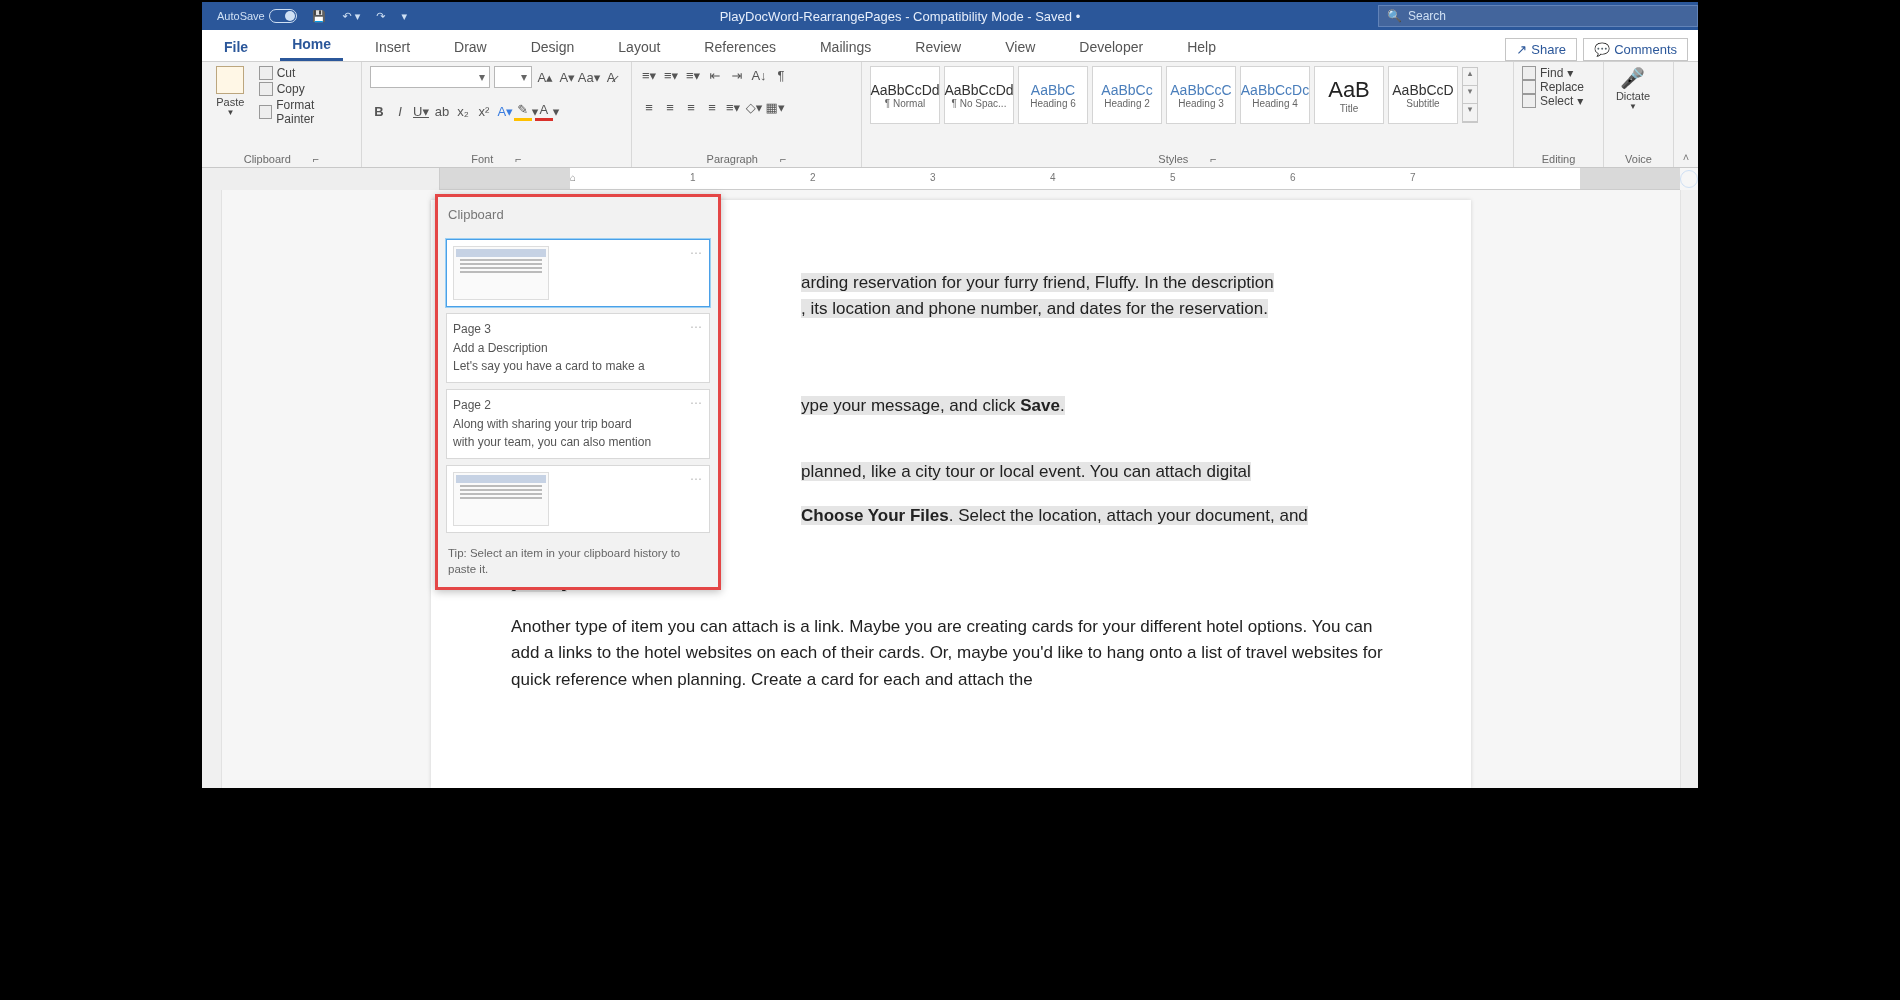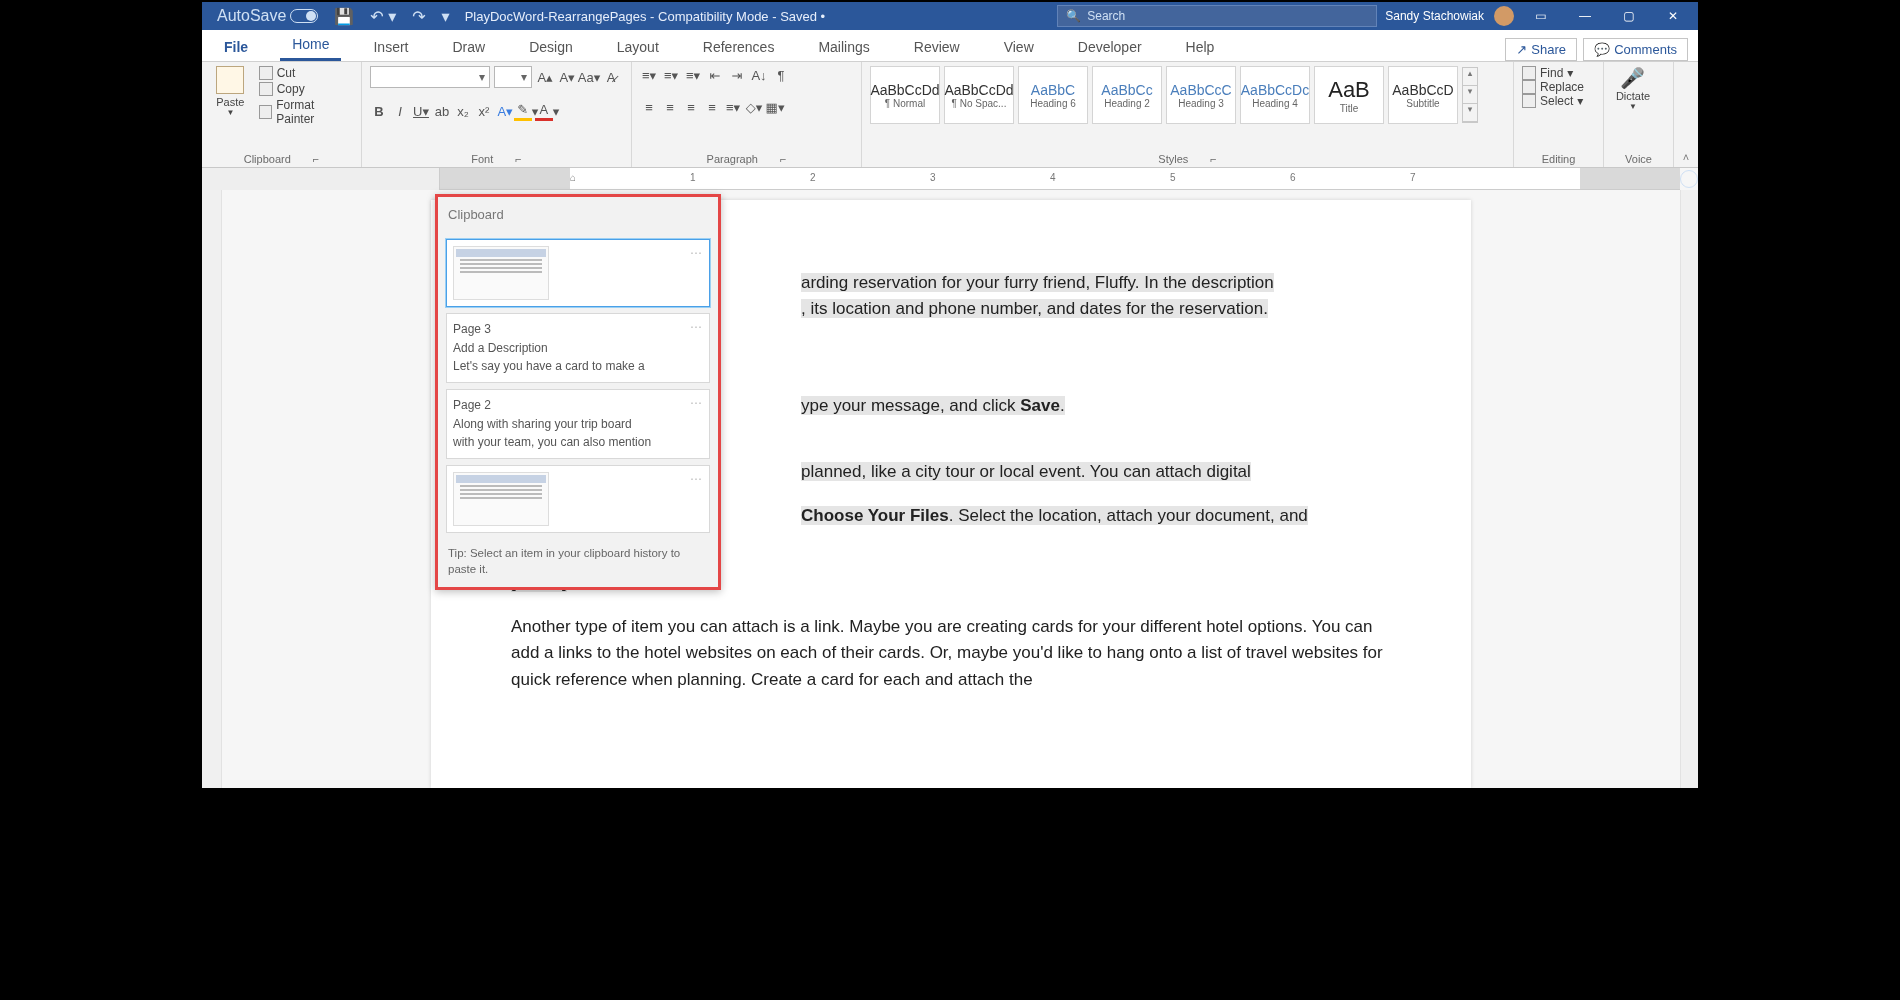--- a/index.html
+++ b/index.html
@@ -1,31 +1,31 @@
 <!DOCTYPE html>
 <html><head>
 <meta charset="utf-8">
 <style>
 *{margin:0;padding:0;box-sizing:border-box;font-family:"Segoe UI",Arial,sans-serif}
 body{background:#000;display:flex;justify-content:center;align-items:flex-start}
 .frame{width:1500px;height:790px;background:#fff;border:2px solid #000;position:relative;overflow:hidden}
 .titlebar{height:28px;background:#2b579a;display:flex;align-items:center;color:#fff;font-size:12px}
 .titlebar .qat{display:flex;align-items:center;gap:6px;padding:0 10px}
-.qat-item{padding:2px 4px;border:1px solid transparent;font-size:16px;color:#cfe0f4}
+.qat-item{padding:2px 4px;border:1px solid transparent;font-size:11px;color:#cfe0f4}
 .autosave{display:flex;align-items:center;gap:4px}
 .toggle{width:28px;height:14px;border:1px solid #cfe0f4;border-radius:7px;position:relative}
 .toggle::after{content:"";position:absolute;right:1px;top:1px;width:10px;height:10px;background:#cfe0f4;border-radius:50%}
-.title-center{flex:1;text-align:left;font-size:13px;color:#e6eefb}
+.title-center{flex:1;text-align:center;font-size:13px;color:#e6eefb}
 .search-box{width:320px;height:22px;background:#43659c;border:1px solid #6283b8;display:flex;align-items:center;padding:0 8px;color:#cfe0f4;font-size:12px;gap:6px}
 .title-right{display:flex;align-items:center;gap:10px;padding:0 8px}
 .avatar{width:20px;height:20px;border-radius:50%;background:#d29a66}
 .win-btn{width:34px;height:28px;display:flex;align-items:center;justify-content:center;color:#fff;font-size:12px}
 .tabs{height:32px;display:flex;align-items:flex-end;padding:0 10px;gap:20px;background:#fff;border-bottom:1px solid #d0d0d0}
 .tab{padding:6px 12px;font-size:14px;color:#555}
-.tab.active{color:#2b579a;font-weight:400;border-bottom:3px solid #2b579a}
+.tab.active{color:#2b579a;font-weight:700;border-bottom:3px solid #2b579a}
 .tab.file{color:#2b579a;font-weight:600}
 .tabs-right{margin-left:auto;display:flex;gap:6px;align-items:center}
 .sharebtn{border:1px solid #c5c5c5;padding:3px 10px;font-size:13px;color:#2b579a;background:#fff;display:flex;gap:4px;align-items:center}
 .ribbon{height:106px;background:#f3f3f3;border-bottom:1px solid #c8c8c8;display:flex}
 .group{border-right:1px solid #d8d8d8;padding:4px 8px 2px;display:flex;flex-direction:column;justify-content:space-between}
 .group-label{text-align:center;font-size:11px;color:#6a6a6a;padding-top:2px;display:flex;justify-content:center;gap:22px}
 .group-body{display:flex;gap:8px;align-items:flex-start;flex:1}
 .big-btn{display:flex;flex-direction:column;align-items:center;justify-content:center;width:42px;font-size:11px;color:#444}
 .big-icon{width:28px;height:28px;border:1px solid #bca67e;background:#fff7e6;margin-bottom:2px}
 .small-list{display:flex;flex-direction:column;gap:2px;font-size:12px;color:#444}
@@ -84,28 +84,20 @@
       <span class="qat-item">💾</span>
       <span class="qat-item">↶ ▾</span>
       <span class="qat-item">↷</span>
       <span class="qat-item">▾</span>
     </div>
     <div class="title-center">PlayDocWord-RearrangePages  -  Compatibility Mode  -  Saved  •</div>
     <div class="search-box">
       <span>🔍</span>
       <span>Search</span>
     </div>
-    <div class="title-right">
-      <span style="font-size:12px">Sandy Stachowiak</span>
-      <span class="avatar"></span>
-      <span class="win-btn">▭</span>
-      <span class="win-btn">—</span>
-      <span class="win-btn">▢</span>
-      <span class="win-btn">✕</span>
-    </div>
   </div>
 
   <div class="tabs">
     <div class="tab file">File</div>
     <div class="tab active">Home</div>
     <div class="tab">Insert</div>
     <div class="tab">Draw</div>
     <div class="tab">Design</div>
     <div class="tab">Layout</div>
     <div class="tab">References</div>

